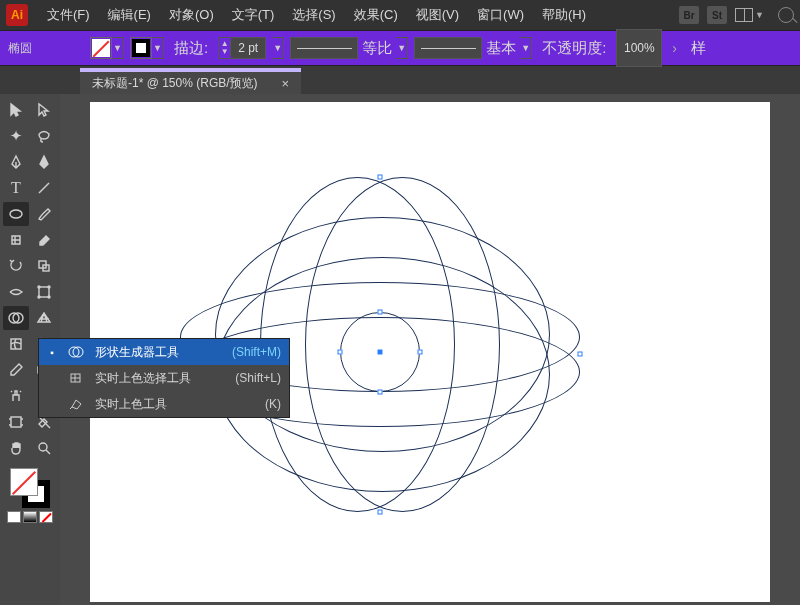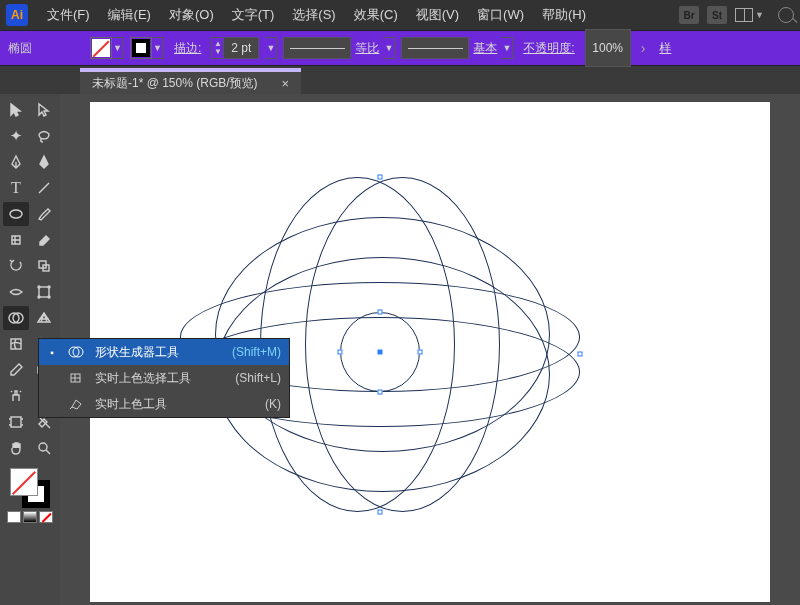--- a/index.html
+++ b/index.html
@@ -1,18 +1,18 @@
 <!DOCTYPE html>
 <html><head>
 <meta charset="utf-8">
 <style>
 *{box-sizing:border-box;margin:0;padding:0;font-family:"Microsoft YaHei",Arial,sans-serif;}
 body{background:#323232;width:800px;height:605px;overflow:hidden;font-size:13px;color:#d8d8d8;}
 .menubar{height:30px;background:#323232;display:flex;align-items:center;padding:0 6px;gap:0;}
-.ai-logo{width:22px;height:22px;background:#1d4ed8;color:#ff9900;font-weight:bold;font-size:12px;display:flex;align-items:center;justify-content:center;border-radius:3px;margin-right:10px;}
+.ai-logo{width:22px;height:22px;background:#b91c1c;color:#ff9900;font-weight:bold;font-size:12px;display:flex;align-items:center;justify-content:center;border-radius:3px;margin-right:10px;}
 .menu-item{padding:0 9px;height:30px;display:flex;align-items:center;font-size:13px;cursor:default;}
 .menu-right{margin-left:auto;display:flex;align-items:center;gap:8px;}
 .badge{width:20px;height:18px;background:#545454;color:#222;font-size:10px;display:flex;align-items:center;justify-content:center;border-radius:2px;font-weight:bold;}
 .layout-icon{width:18px;height:14px;border:1px solid #aaa;position:relative;}
 .layout-icon::before{content:"";position:absolute;left:50%;top:0;bottom:0;width:1px;background:#aaa;}
 .chev{font-size:9px;color:#aaa;margin-left:2px;}
 .magnify{width:16px;height:16px;border:1px solid #888;border-radius:50%;position:relative;margin-left:6px;}
 .magnify::after{content:"";position:absolute;width:6px;height:1px;background:#888;transform:rotate(45deg);right:-5px;bottom:1px;}
 .controlbar{height:36px;background:#6d28d9;border-top:1px solid #222;border-bottom:1px solid #222;display:flex;align-items:center;padding:0 8px;gap:6px;font-size:12px;}
 .tool-label{color:#ccc;margin-right:6px;}
@@ -20,21 +20,21 @@
 .swatch .nofill{position:absolute;inset:1px;background:#fff;}
 .swatch .nofill::after{content:"";position:absolute;left:-2px;right:-2px;top:50%;height:2px;background:#e33;transform:rotate(-45deg);}
 .swatch .stroke{position:absolute;inset:1px;border:4px solid #000;background:#fff;}
 .dd{width:12px;height:22px;display:flex;align-items:center;justify-content:center;color:#ccc;font-size:9px;border:1px solid #555;border-left:none;}
 .group{display:flex;align-items:center;}
 .spin{display:flex;align-items:center;border:1px solid #555;height:22px;}
 .spin .arrows{width:12px;font-size:8px;line-height:8px;text-align:center;color:#ccc;border-right:1px solid #555;}
 .spin input{width:34px;height:20px;background:#474747;border:none;color:#ddd;font-size:12px;text-align:center;outline:none;}
 .line-prev{width:68px;height:22px;border:1px solid #555;display:flex;align-items:center;justify-content:center;background:#474747;}
 .line-prev .ln{width:55px;height:1px;background:#ccc;}
-.proplabel{padding:0 4px;font-size:12px;text-decoration:underline;}
+.proplabel{padding:0 4px;font-size:15px;}
 .opacity input{width:46px;height:38px;background:#474747;border:1px solid #555;color:#ddd;text-align:center;font-size:12px;}
 .rarrow{font-size:14px;color:#aaa;margin:0 4px;}
 .tabbar{height:28px;background:#3a3a3a;display:flex;align-items:flex-end;padding-left:80px;}
 .tab{height:26px;background:#474747;display:flex;align-items:center;padding:0 12px;font-size:12px;gap:24px;border-top:4px solid #c4b5fd;}
 .tab .close{font-size:13px;color:#ccc;cursor:pointer;}
 .workspace{position:absolute;top:94px;left:0;right:0;bottom:0;display:flex;}
 .tools{width:60px;background:#474747;display:flex;flex-direction:column;align-items:center;padding-top:4px;}
 .tool-grid{display:grid;grid-template-columns:26px 26px;gap:2px;}
 .tool{width:26px;height:24px;display:flex;align-items:center;justify-content:center;color:#d0d0d0;font-size:15px;border-radius:2px;}
 .tool.active{background:#2a2a2a;}

